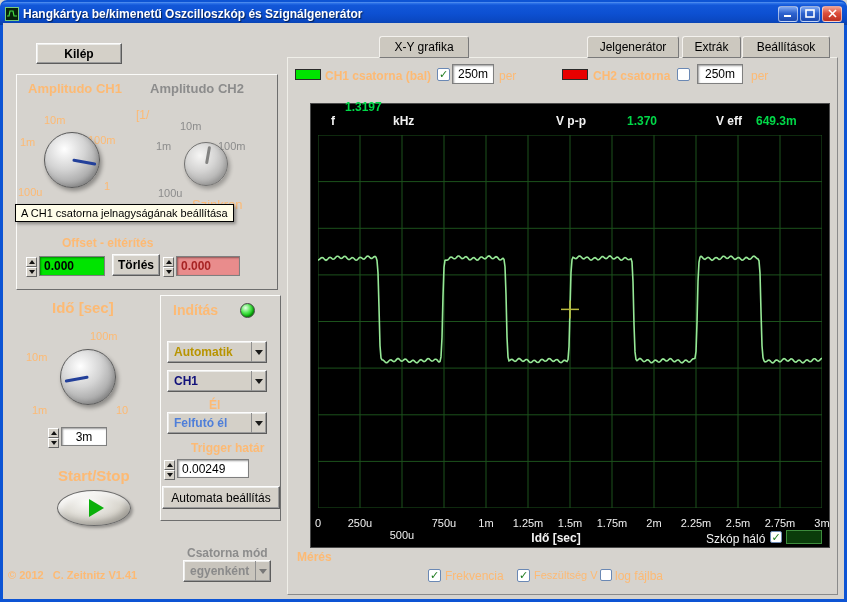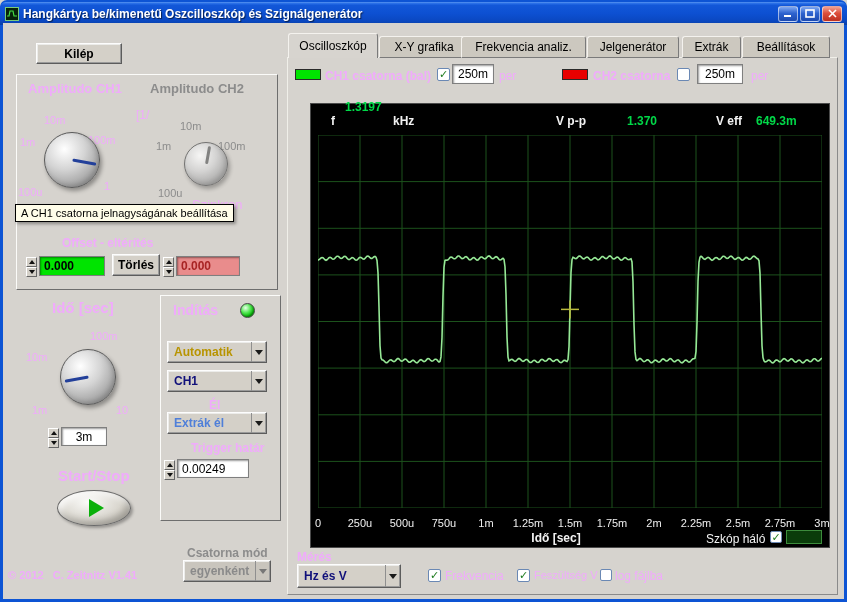--- a/index.html
+++ b/index.html
@@ -9,21 +9,21 @@
   .titlebar{position:absolute;left:0;top:2px;right:0;height:23px;border-radius:6px 6px 0 0;
     background:linear-gradient(180deg,#5a96f0 0%,#2b71e8 6%,#1257d8 14%,#0d50d2 50%,#0a47c0 84%,#0b3f9f 100%);
     display:flex;align-items:center;padding:0 5px;gap:4px}
   .title-text{color:#fff;font-weight:bold;font-size:12px;text-shadow:1px 1px 1px rgba(0,0,0,.6);white-space:nowrap}
   .winbtns{margin-left:auto;display:flex;gap:2px}
   .wbtn{width:20px;height:16px;border-radius:3px;border:1px solid rgba(255,255,255,.55);display:flex;align-items:center;justify-content:center}
   .wbtn.blue{background:linear-gradient(180deg,#7fa8f2,#2e63cf 45%,#1c4ab0)}
   .wbtn.red{background:linear-gradient(180deg,#f0a090,#dd4f3b 45%,#bc3021)}
   .client{position:absolute;left:3px;top:23px;right:3px;bottom:3px;background:#d6d3ce}
   .abs{position:absolute}
-  .lbl{position:absolute;white-space:nowrap;color:#f0abfc}
+  .lbl{position:absolute;white-space:nowrap;color:#fdba74}
   .b{font-weight:bold}
   .gray{color:#8c8c8c}
   .btn3d{position:absolute;background:#d4d0c8;border:1px solid;border-color:#fdfdfd #5c5c5c #5c5c5c #fdfdfd;
     box-shadow:inset -1px -1px 0 #9a9a9a,inset 1px 1px 0 #ececea;display:flex;align-items:center;justify-content:center;cursor:default}
   .panel{position:absolute;border:1px solid;border-color:#fbfbf9 #6e6e6e #6e6e6e #fbfbf9}
   .field{position:absolute;background:#fff;border:1px solid #7f7f7f;box-shadow:inset 1px 1px 2px rgba(0,0,0,.4);
     display:flex;align-items:center;padding:0 4px;font-size:12px}
   .knob{position:absolute;border-radius:50%;background:radial-gradient(circle at 36% 30%,#ffffff,#d4d4d4 40%,#a4a4a4 72%,#7d7d7d 100%);
     border:1px solid #5a5a5a;box-shadow:2px 3px 4px rgba(0,0,0,.35),inset -2px -2px 4px rgba(0,0,0,.15)}
   .knob .ptr{position:absolute;left:50%;top:50%;width:3px;height:44%;margin-left:-1.5px;background:#23409a;transform-origin:50% 0;border-radius:2px}
@@ -188,40 +188,39 @@
       </span>
   </div>
   <div class="ring" style="left:167px;top:370px;width:100px;height:22px">
     <span class="ring-txt" style="color:#10107a">CH1</span>
     <span class="ring-arr">
         <span class="tri"></span>
       </span>
   </div>
   <span class="lbl b" style="left:209px;top:398px">Él</span>
   <div class="ring" style="left:167px;top:412px;width:100px;height:22px">
-    <span class="ring-txt" style="color:#4f7fd9">Extrák él</span>
+    <span class="ring-txt" style="color:#4f7fd9">Felfutó él</span>
     <span class="ring-arr">
         <span class="tri"></span>
       </span>
   </div>
   <span class="lbl b" style="left:191px;top:441px">Trigger határ</span>
   <div class="spin" style="left:164px;top:460px">
     <div>
         <span class="tri-up"></span>
       </div>
     <div>
         <span class="tri-dn"></span>
       </div>
   </div>
   <div class="field" style="left:177px;top:459px;width:72px;height:19px">0.00249</div>
+  <div class="btn3d" style="left:162px;top:486px;width:118px;height:23px">Automata beállítás</div>
 
   <div class="tabframe" style="left:287px;top:57px;width:551px;height:538px"></div>
-  <div class="tab active" style="left:288px;top:33px;width:90px;height:25px">Oscilloszkóp</div>
   <div class="tab" style="left:379px;top:36px;width:90px;height:22px">X-Y grafika</div>
-  <div class="tab" style="left:461px;top:36px;width:125px;height:22px">Frekvencia analiz.</div>
   <div class="tab" style="left:587px;top:36px;width:92px;height:22px">Jelgenerátor</div>
   <div class="tab" style="left:682px;top:36px;width:59px;height:22px">Extrák</div>
   <div class="tab" style="left:742px;top:36px;width:88px;height:22px">Beállítások</div>
 
   <div class="sw" style="left:295px;top:69px;width:26px;height:11px;background:var(--c-ch1,#00e400)"></div>
   <span class="lbl b" style="left:325px;top:69px">CH1 csatorna (bal)</span>
   <span class="cb" style="left:437px;top:68px">
       <span>✓</span>
     </span>
   <div class="field" style="left:452px;top:64px;width:42px;height:20px;justify-content:center">250m</div>
@@ -267,47 +266,41 @@
       <line class="grid" x1="0" y1="326.4" x2="504" y2="326.4"></line>
       <line class="grid" x1="0" y1="373.0" x2="504" y2="373.0"></line>
       <polyline class="trace" points="0,125.3 1,124.6 2,123.9 3,123.0 4,122.5 5,122.8 6,123.8 7,124.8 8,125.3 9,124.8 10,123.8 11,122.7 12,122.3 13,122.7 14,123.6 15,124.2 16,124.1 17,123.2 18,122.0 19,121.2 20,121.2 21,121.9 22,122.9 23,123.5 24,123.2 25,122.4 26,121.5 27,121.3 28,121.9 29,123.1 30,124.2 31,124.6 32,124.1 33,123.3 34,122.6 35,122.7 36,123.5 37,124.6 38,125.2 39,125.0 40,124.0 41,122.9 42,122.3 43,122.5 44,123.2 45,124.0 46,124.1 47,123.4 48,122.3 49,121.3 50,121.0 51,121.6 52,122.7 53,123.4 54,123.4 55,122.7 56,121.8 57,121.4 58,122.2 59,125.5 60,137.6 61,172.3 62,210.6 63,223.0 64,224.8 65,225.1 66,225.8 67,226.9 68,227.7 69,227.7 70,226.9 71,225.7 72,224.9 73,224.8 74,225.5 75,226.3 76,226.7 77,226.2 78,225.1 79,224.0 80,223.5 81,224.0 82,225.0 83,225.9 84,226.1 85,225.6 86,224.7 87,224.1 88,224.2 89,225.2 90,226.4 91,227.2 92,227.2 93,226.5 94,225.6 95,225.2 96,225.6 97,226.6 98,227.5 99,227.8 100,227.1 101,226.0 102,225.0 103,224.7 104,225.1 105,226.0 106,226.6 107,226.3 108,225.4 109,224.2 110,223.5 111,223.7 112,224.7 113,225.7 114,226.2 115,225.9 116,225.0 117,224.2 118,224.2 119,224.9 120,226.2 121,227.0 122,226.5 123,221.9 124,202.8 125,160.9 126,132.2 127,125.4 128,125.0 129,125.2 130,124.8 131,123.7 132,122.5 133,122.0 134,122.3 135,123.1 136,123.8 137,123.8 138,123.0 139,121.9 140,121.0 141,121.0 142,121.8 143,122.9 144,123.6 145,123.5 146,122.8 147,121.9 148,121.6 149,122.2 150,123.3 151,124.5 152,124.9 153,124.5 154,123.6 155,122.8 156,122.7 157,123.4 158,124.4 159,125.1 160,124.9 161,123.9 162,122.7 163,122.0 164,122.0 165,122.8 166,123.6 167,123.8 168,123.3 169,122.2 170,121.2 171,120.9 172,121.5 173,122.6 174,123.5 175,123.7 176,123.1 177,122.2 178,121.7 179,122.0 180,123.1 181,124.3 182,125.0 183,124.8 184,124.0 185,123.3 186,124.3 187,131.7 188,159.3 189,202.1 190,222.1 191,225.8 192,225.4 193,224.5 194,224.4 195,225.0 196,225.9 197,226.3 198,226.0 199,225.0 200,224.0 201,223.5 202,223.9 203,224.9 204,225.9 205,226.4 206,226.0 207,225.1 208,224.5 209,224.5 210,225.4 211,226.6 212,227.5 213,227.5 214,226.8 215,225.8 216,225.3 217,225.5 218,226.4 219,227.3 220,227.5 221,227.0 222,225.8 223,224.7 224,224.3 225,224.7 226,225.6 227,226.2 228,226.1 229,225.3 230,224.2 231,223.5 232,223.7 233,224.6 234,225.7 235,226.4 236,226.2 237,225.4 238,224.7 239,224.5 240,225.2 241,226.4 242,227.4 243,227.7 244,227.1 245,226.1 246,225.4 247,225.3 248,226.0 249,226.5 250,224.5 251,211.8 252,174.4 253,137.4 254,124.6 255,122.3 256,122.7 257,123.5 258,123.6 259,123.0 260,121.9 261,121.1 262,121.0 263,121.8 264,122.9 265,123.8 266,123.9 267,123.2 268,122.4 269,122.0 270,122.4 271,123.5 272,124.7 273,125.2 274,124.8 275,123.8 276,122.9 277,122.7 278,123.2 279,124.1 280,124.8 281,124.6 282,123.7 283,122.5 284,121.6 285,121.6 286,122.3 287,123.2 288,123.6 289,123.2 290,122.2 291,121.2 292,120.9 293,121.5 294,122.7 295,123.7 296,124.0 297,123.5 298,122.7 299,122.1 300,122.3 301,123.3 302,124.4 303,125.2 304,125.0 305,124.1 306,123.1 307,122.6 308,122.9 309,123.8 310,124.6 311,124.7 312,124.1 313,123.7 314,127.0 315,146.8 316,189.5 317,216.9 318,224.5 319,225.7 320,225.0 321,224.0 322,223.5 323,223.9 324,225.0 325,226.1 326,226.7 327,226.4 328,225.6 329,224.9 330,224.8 331,225.6 332,226.8 333,227.7 334,227.7 335,227.0 336,225.9 337,225.2 338,225.3 339,226.0 340,226.9 341,227.2 342,226.7 343,225.6 344,224.4 345,223.9 346,224.3 347,225.2 348,225.9 349,226.0 350,225.4 351,224.3 352,223.6 353,223.8 354,224.7 355,225.9 356,226.7 357,226.7 358,225.9 359,225.1 360,224.8 361,225.4 362,226.5 363,227.5 364,227.8 365,227.3 366,226.2 367,225.3 368,225.1 369,225.7 370,226.6 371,227.1 372,226.8 373,225.8 374,224.6 375,223.8 376,223.7 377,223.2 378,216.5 379,187.9 380,146.1 381,127.0 382,122.1 383,121.3 384,121.9 385,123.1 386,124.1 387,124.3 388,123.7 389,122.8 390,122.3 391,122.7 392,123.6 393,124.7 394,125.3 395,124.9 396,123.9 397,122.9 398,122.5 399,122.8 400,123.7 401,124.4 402,124.3 403,123.5 404,122.3 405,121.3 406,121.3 407,121.9 408,122.9 409,123.5 410,123.2 411,122.4 412,121.5 413,121.1 414,121.7 415,122.8 416,123.9 417,124.4 418,124.0 419,123.2 420,122.5 421,122.6 422,123.4 423,124.5 424,125.2 425,125.1 426,124.2 427,123.1 428,122.4 429,122.6 430,123.4 431,124.2 432,124.3 433,123.7 434,122.5 435,121.5 436,121.1 437,121.7 438,122.6 439,123.5 440,123.9 441,125.8 442,138.1 443,176.5 444,210.7 445,222.5 446,225.9 447,226.9 448,226.8 449,226.1 450,225.3 451,225.1 452,225.7 453,226.8 454,227.7 455,227.8 456,227.1 457,225.9 458,225.1 459,225.0 460,225.6 461,226.5 462,226.9 463,226.4 464,225.3 465,224.2 466,223.6 467,224.0 468,224.9 469,225.8 470,226.1 471,225.5 472,224.6 473,223.9 474,224.0 475,224.9 476,226.1 477,227.0 478,227.1 479,226.4 480,225.5 481,225.1 482,225.5 483,226.5 484,227.5 485,227.8 486,227.3 487,226.2 488,225.2 489,224.8 490,225.3 491,226.1 492,226.7 493,226.5 494,225.6 495,224.4 496,223.7 497,223.7 498,224.6 499,225.6 500,226.1 501,225.8 502,224.9 503,223.9 504,223.0"></polyline>
       <line class="cross" x1="243" y1="174.3775" x2="261" y2="174.3775"></line>
       <line class="cross" x1="252" y1="165.3775" x2="252" y2="183.3775"></line>
     </svg>
 
   <div class="abs" style="inset:0;pointer-events:none">
       <span class="xtick" style="left: 297px;">0</span>
       <span class="xtick" style="left: 339px;">250u</span>
-      <span class="xtick" style="left: 381px;">500u</span>
+      <span class="xtick" style="left: 381px; margin-top: 12px;">500u</span>
       <span class="xtick" style="left: 423px;">750u</span>
       <span class="xtick" style="left: 465px;">1m</span>
       <span class="xtick" style="left: 507px;">1.25m</span>
       <span class="xtick" style="left: 549px;">1.5m</span>
       <span class="xtick" style="left: 591px;">1.75m</span>
       <span class="xtick" style="left: 633px;">2m</span>
       <span class="xtick" style="left: 675px;">2.25m</span>
       <span class="xtick" style="left: 717px;">2.5m</span>
       <span class="xtick" style="left: 759px;">2.75m</span>
       <span class="xtick" style="left: 801px;">3m</span>
     </div>
   <span class="lbl b" style="left:514px;top:531px;width:84px;text-align:center;color:#f2f2f2">Idő [sec]</span>
 
   <span class="lbl" style="left:706px;top:532px;color:#f2f2f2">Szkóp háló</span>
   <span class="cb" style="left:770px;top:531px;width:12px;height:12px">
       <span>✓</span>
     </span>
   <div class="sw" style="left:786px;top:530px;width:36px;height:14px;background:var(--c-grid_swatch,#0a3c0a);border-color:#3c8c3c"></div>
 
   <span class="lbl b" style="left:297px;top:550px">Mérés</span>
-  <div class="ring" style="left:297px;top:564px;width:104px;height:24px">
-    <span class="ring-txt" style="color:#10107a">Hz és V</span>
-    <span class="ring-arr">
-        <span class="tri"></span>
-      </span>
-  </div>
   <span class="cb" style="left:428px;top:569px">
       <span>✓</span>
     </span>
   <span class="lbl" style="left:445px;top:569px">Frekvencia</span>
   <span class="cb" style="left:517px;top:569px">
       <span>✓</span>
     </span>
   <span class="lbl" style="left:534px;top:569px;font-size:11px">Feszültség V</span>
   <span class="cb" style="left:600px;top:569px;width:12px;height:12px">
       <span></span>

